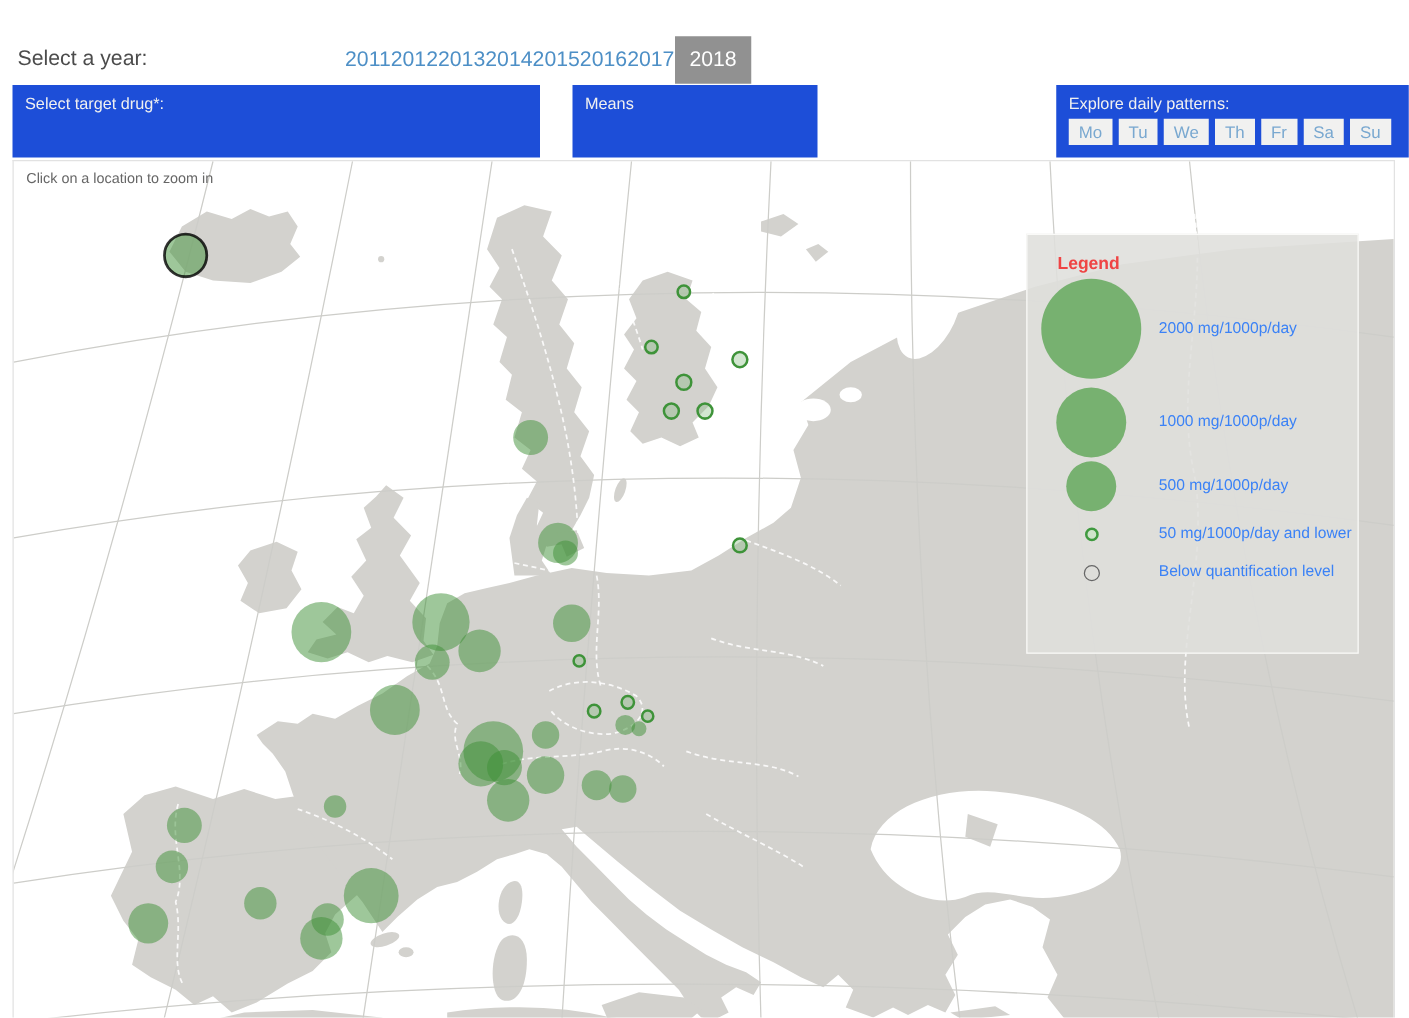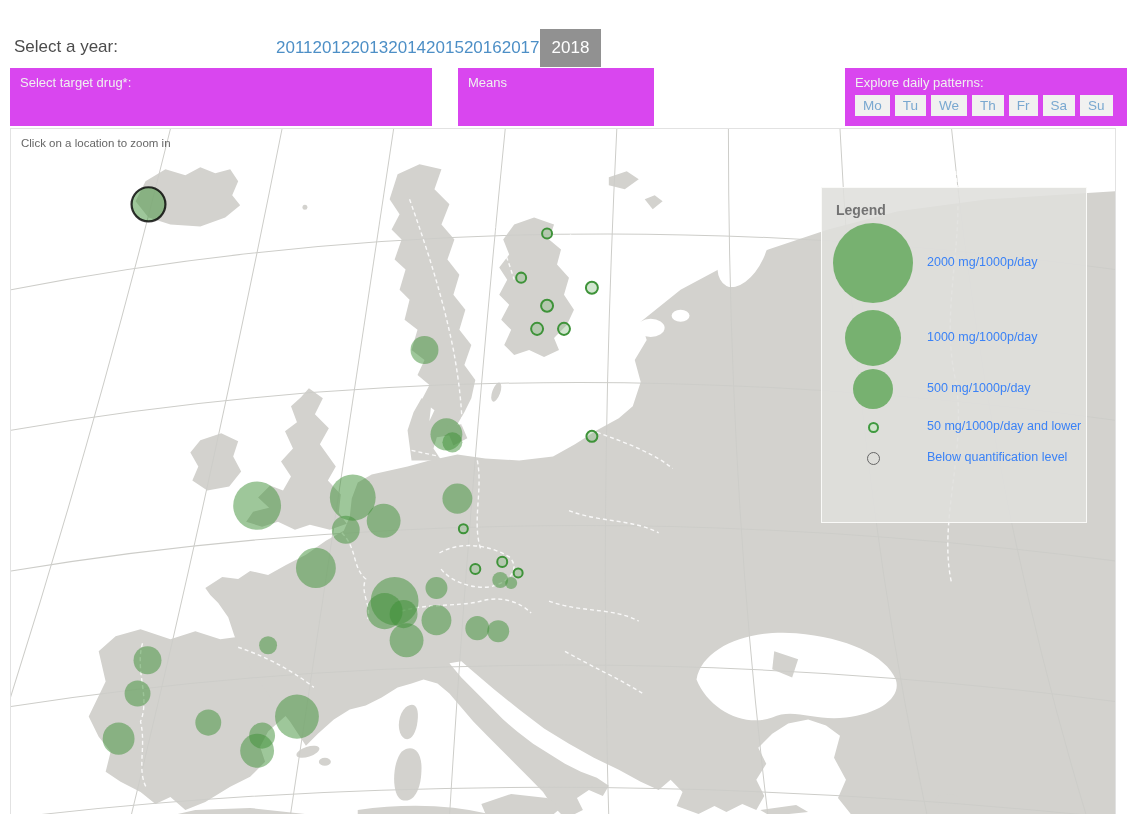--- a/index.html
+++ b/index.html
@@ -8,21 +8,21 @@
     background:#ffffff;font-family:"Liberation Sans",sans-serif;
     -webkit-font-smoothing:antialiased;
   }
   
   .year-bar{position:absolute;left:0;top:0;width:1030px;height:50px;margin-top:25px;}
   .year-bar .ylabel{position:absolute;left:14px;top:12px;font-size:17px;color:#4c4c4c;}
   .year-nav{position:absolute;left:276px;top:0;height:46px;display:flex;align-items:center;}
   .year{font-size:17px;color:#4d8fc6;cursor:pointer;}
   .year.sel{background:#919191;color:#ffffff;padding:9px 12px;}
   
-  .panel{position:absolute;top:68px;height:58px;background:#d946ef;box-sizing:border-box;padding:7px 10px;}
+  .panel{position:absolute;top:68px;height:58px;background:#1d4ed8;box-sizing:border-box;padding:7px 10px;}
   .panel .plabel{font-size:13px;color:#f0f0f0;}
   .btn-row{margin-top:5px;display:flex;gap:5px;}
   .pbtn{background:#f1f1f0;color:#79a8d0;font-size:13.5px;padding:3px 8px;cursor:pointer;white-space:nowrap;}
   .pbtn.act-green{background:#3ea23b;color:#ffffff;}
   .pbtn.act-orange{background:#f7bd62;color:#ffffff;}
   .panel-drugs{left:10px;width:422px;}
   .panel-means{left:458px;width:196px;}
   .panel-days{left:845px;width:323px;}
   
   .map-box{position:absolute;left:10px;top:128px;width:1106px;height:690px;background:#ffffff;border:1px solid #e2e2e2;border-bottom:none;box-sizing:border-box;}
@@ -30,21 +30,21 @@
   #map-svg{position:absolute;left:0;top:0;width:100%;height:100%;}
   .land{fill:#d3d2ce;}
   .sea{fill:#ffffff;}
   .grat{fill:none;stroke:#cdcdc9;stroke-width:1;}
   .border{fill:none;stroke:#ffffff;stroke-width:1.4;stroke-dasharray:4 3;opacity:.85;}
   .bub-large{fill:#3e8f36;fill-opacity:.5;cursor:pointer;}
   .bub-ring{fill:#7fb878;fill-opacity:.35;stroke:#3e9339;stroke-width:2;cursor:pointer;}
   .bub-selected{fill:#3e8f36;fill-opacity:.5;stroke:#000;stroke-width:2.2;stroke-opacity:.8;cursor:pointer;}
   
   .legend{position:absolute;left:810px;top:58px;width:264px;height:334px;background:rgba(223,223,220,.88);border:1px solid #fafaf8;z-index:4;}
-  .legend-title{font-size:14px;font-weight:bold;color:#737373;margin:14px 0 0 14px;}
+  .legend-title{font-size:14px;font-weight:bold;color:#ef4444;margin:14px 0 0 24px;}
   #legend-items{position:absolute;left:0;top:0;width:100%;height:100%;}
   .lg-circle{position:absolute;border-radius:50%;box-sizing:border-box;}
   .lg-filled{background:#77b170;}
   .lg-ring{background:#cfe4cb;border:2px solid #3f9a3f;}
   .lg-hollow{background:transparent;border:1.5px solid #666;}
   .lg-label{position:absolute;left:105px;font-size:12.5px;color:#3b82f6;white-space:nowrap;}
 </style>
 </head>
 <body>
 

